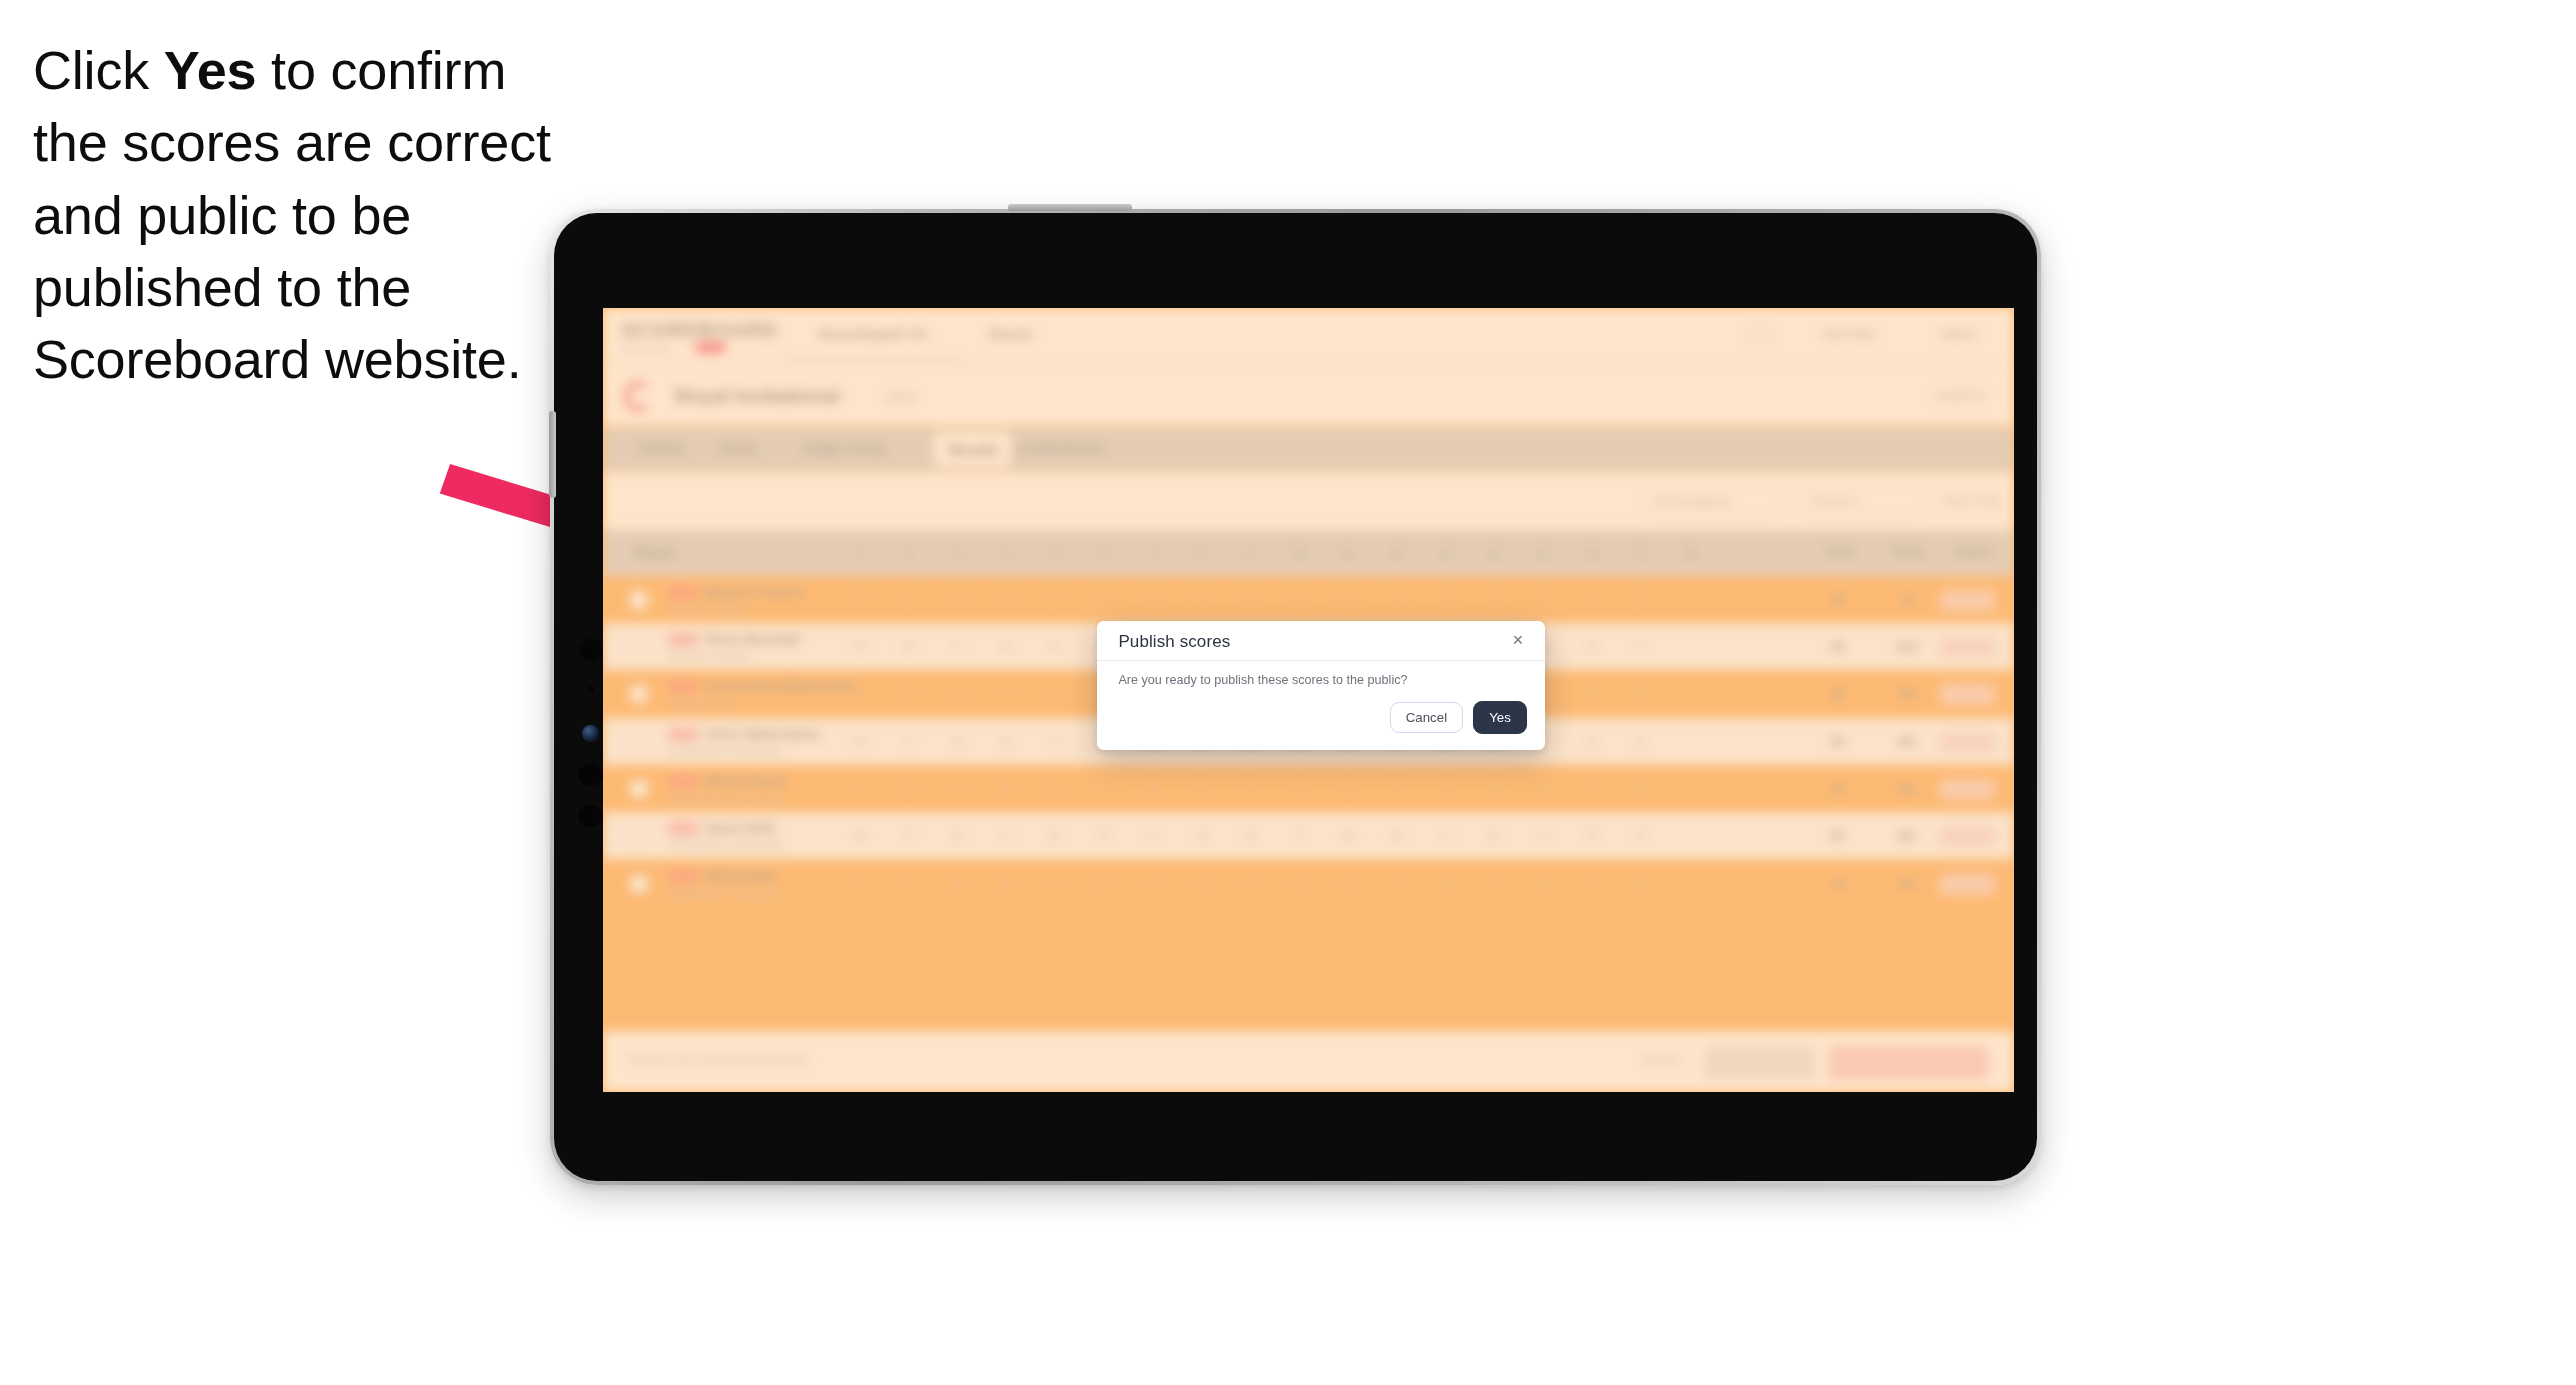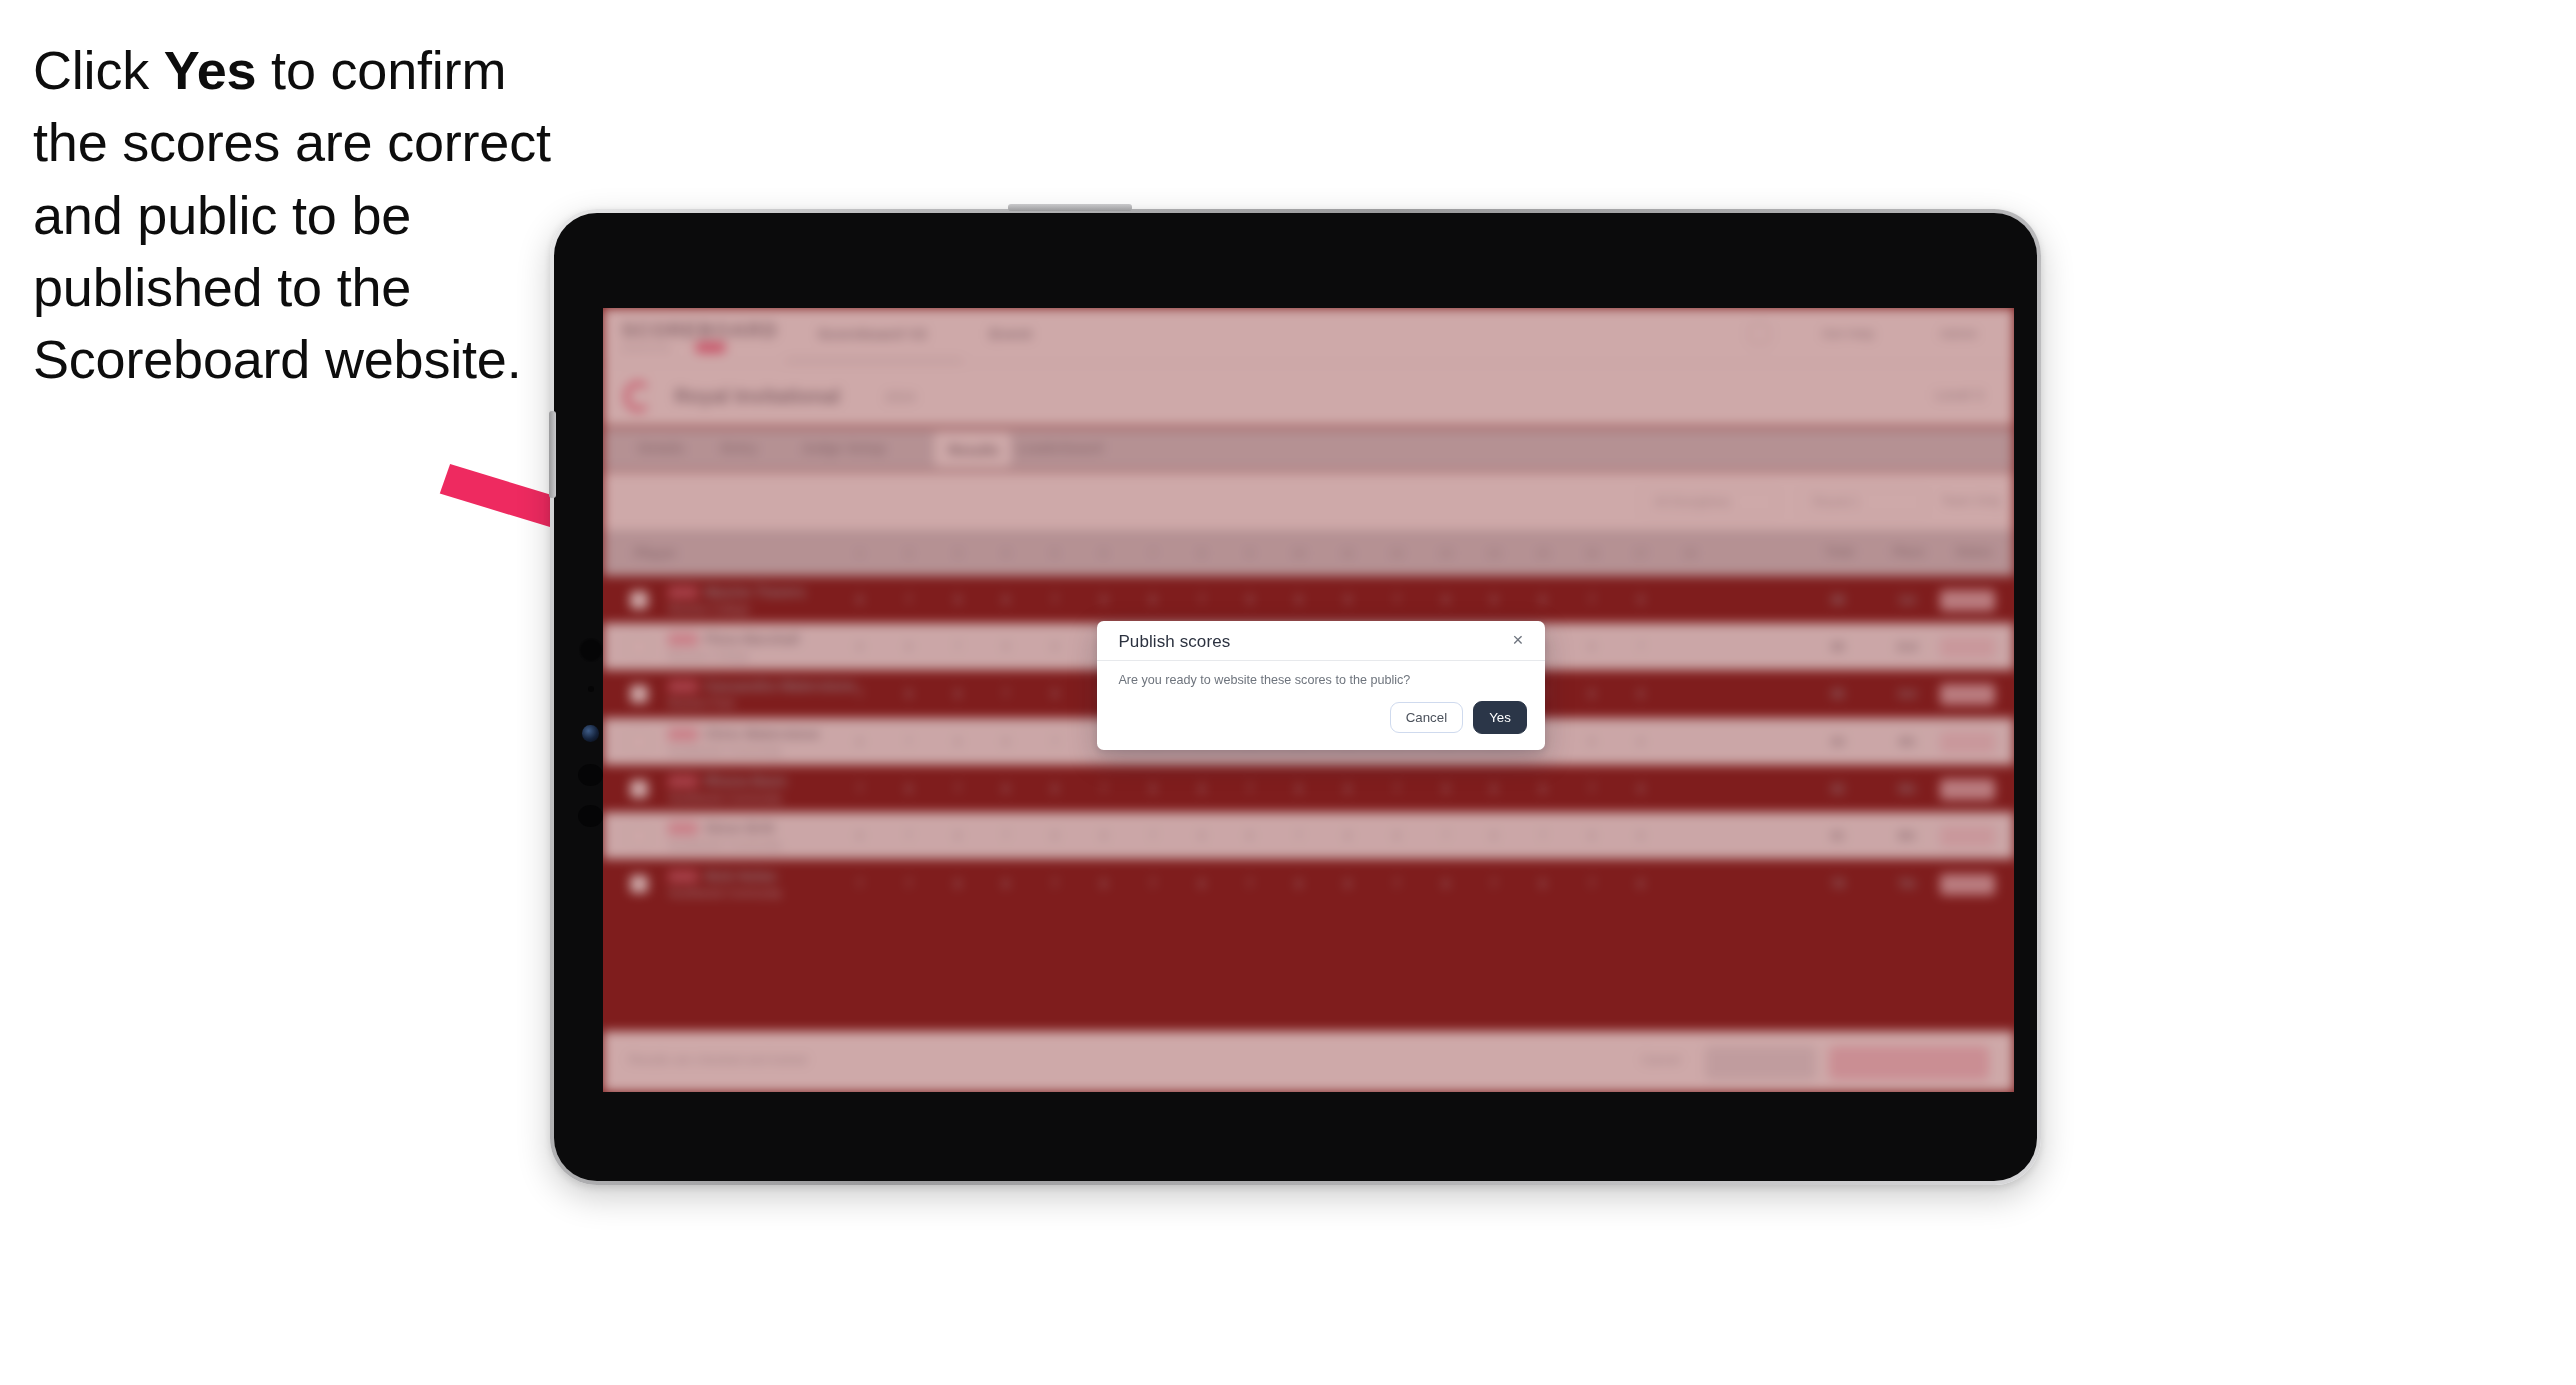--- a/index.html
+++ b/index.html
@@ -72,21 +72,21 @@
   .sensor.lens  { left: 28px; top: 512px;  width: 16.3px; height: 16.3px;
                   background: radial-gradient(circle at 38% 34%, #3f5d88 0%, #15233c 55%, #05070c 100%); }
   .sensor.s3    { left: 24px; top: 551px;  width: 25px; height: 22px; }
   .sensor.s4    { left: 24px; top: 592px;  width: 25px; height: 22px; }
 
   
   .screen {
     position: absolute;
     left: 49px; top: 95px;
     width: 1411px; height: 784px;
-    background: #7f1d1d;
+    background: #fdba74;
     overflow: hidden;
     padding-left: 24px;
   }
   .blur-layer { position: absolute; inset: 0; filter: blur(5.2px); opacity: 0.62; }
 
   
   .app-nav { position: absolute; left: 0; top: 0; width: 100%; height: 55px; background: #fff; }
   .brand-word {
     position: absolute; left: 18px; top: 11px;
     font-size: 20px; font-weight: 800; color: #8f949c; letter-spacing: 1.2px;
@@ -538,21 +538,21 @@
             <div class="bb-btn-grey"></div>
             <div class="bb-btn-pink"></div>
           </div>
         </div>
 
         <div class="modal-card">
           <div class="modal-head">
             <div class="modal-title">Publish scores</div>
             <div class="modal-close">×</div>
           </div>
-          <div class="modal-body">Are you ready to website these scores to the public?</div>
+          <div class="modal-body">Are you ready to publish these scores to the public?</div>
           <div class="modal-actions">
             <button class="btn btn-cancel">Cancel</button>
             <button class="btn btn-yes">Yes</button>
           </div>
         </div>
 
       </div>
     </div>
   </div>
 </div>

